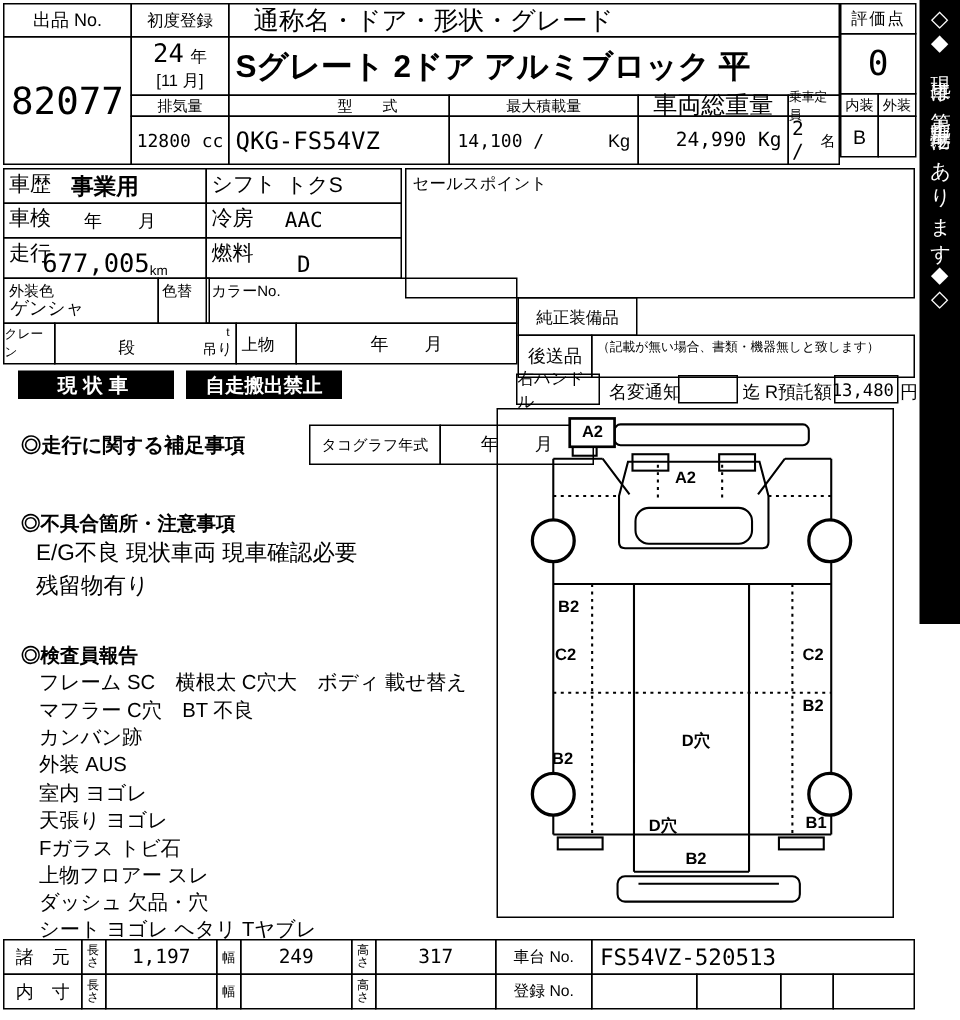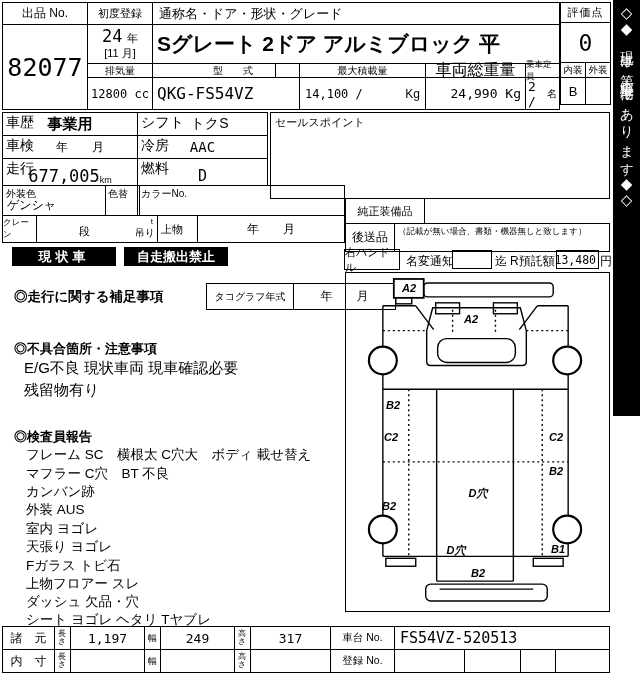--- a/index.html
+++ b/index.html
@@ -31,27 +31,27 @@
 
   <div class="c b fc" style="left:87px;top:2px;width:66px;height:23px;font-size:11px;">初度登録</div>
   <div class="c b" style="left:87px;top:24px;width:66px;height:40px;">
     <div style="text-align:center;margin-top:1px;">
       <span class="mono" style="font-size:17px;">24</span>
       <span style="font-size:11px;">年</span>
     </div>
     <div style="text-align:center;font-size:11px;">[11 月]</div>
   </div>
 
-  <div class="c b fl" style="left:152px;top:2px;width:408px;height:23px;font-size:13px;padding-left:6px;">通称名・ドア・形状・グレード</div>
+  <div class="c b fl" style="left:152px;top:2px;width:408px;height:23px;font-size:17px;padding-left:16px;">通称名・ドア・形状・グレード</div>
   <div class="c b fl" style="left:152px;top:24px;width:408px;height:40px;font-size:21px;font-weight:bold;padding-left:4px;white-space:nowrap;">Sグレート 2ドア アルミブロック 平</div>
 
   <div class="c b fc" style="left:87px;top:63px;width:66px;height:15px;font-size:10px;">排気量</div>
   <div class="c b fc mono" style="left:87px;top:77px;width:66px;height:33px;font-size:12px;">12800 cc</div>
 
-  <div class="c b fc" style="left:152px;top:63px;width:124px;height:15px;font-size:10px;padding-left:38px;">型　　式</div>
+  <div class="c b fc" style="left:152px;top:63px;width:148px;height:15px;font-size:10px;padding-left:38px;">型　　式</div>
   <div class="c b fl mono" style="left:152px;top:77px;width:148px;height:33px;font-size:16px;padding-left:4px;">QKG-FS54VZ</div>
 
   <div class="c b fc" style="left:299px;top:63px;width:127px;height:15px;font-size:10px;">最大積載量</div>
   <div class="c b fl" style="left:299px;top:77px;width:127px;height:33px;padding:0 5px;justify-content:space-between;">
     <span class="mono" style="font-size:12px;">14,100 /</span>
     <span style="font-size:12px;">Kg</span>
   </div>
 
   <div class="c b fc" style="left:425px;top:63px;width:101px;height:15px;font-size:16px;">車両総重量</div>
   <div class="c b fl mono" style="left:425px;top:77px;width:101px;height:33px;font-size:13px;justify-content:flex-end;padding-right:4px;">24,990 Kg</div>
@@ -154,21 +154,21 @@
   <div class="rep" style="top:465px;">マフラー C穴　BT 不良</div>
   <div class="rep" style="top:483px;">カンバン跡</div>
   <div class="rep" style="top:501px;">外装 AUS</div>
   <div class="rep" style="top:520px;">室内 ヨゴレ</div>
   <div class="rep" style="top:538px;">天張り ヨゴレ</div>
   <div class="rep" style="top:557px;">Fガラス トビ石</div>
   <div class="rep" style="top:575px;">上物フロアー スレ</div>
   <div class="rep" style="top:593px;">ダッシュ 欠品・穴</div>
   <div class="rep" style="top:611px;">シート ヨゴレ ヘタリ Tヤブレ</div>
 
-  <div class="c b" style="left:345px;top:272px;width:265px;height:340px;font-style:italic;">
+  <div class="c b" style="left:331px;top:272px;width:265px;height:340px;">
     <svg width="100%" height="100%" viewBox="0 0 264 340" preserveAspectRatio="none">
       <g fill="none" stroke="#000" stroke-width="1.4">
 
         <rect x="78" y="10" width="130" height="14" rx="4"></rect>
         <rect x="50" y="24" width="16" height="7"></rect>
         <rect x="48" y="6" width="30" height="19" fill="#fff" stroke-width="1.8"></rect>
 
         <rect x="90" y="30" width="24" height="11"></rect>
         <rect x="148" y="30" width="24" height="11"></rect>
 

